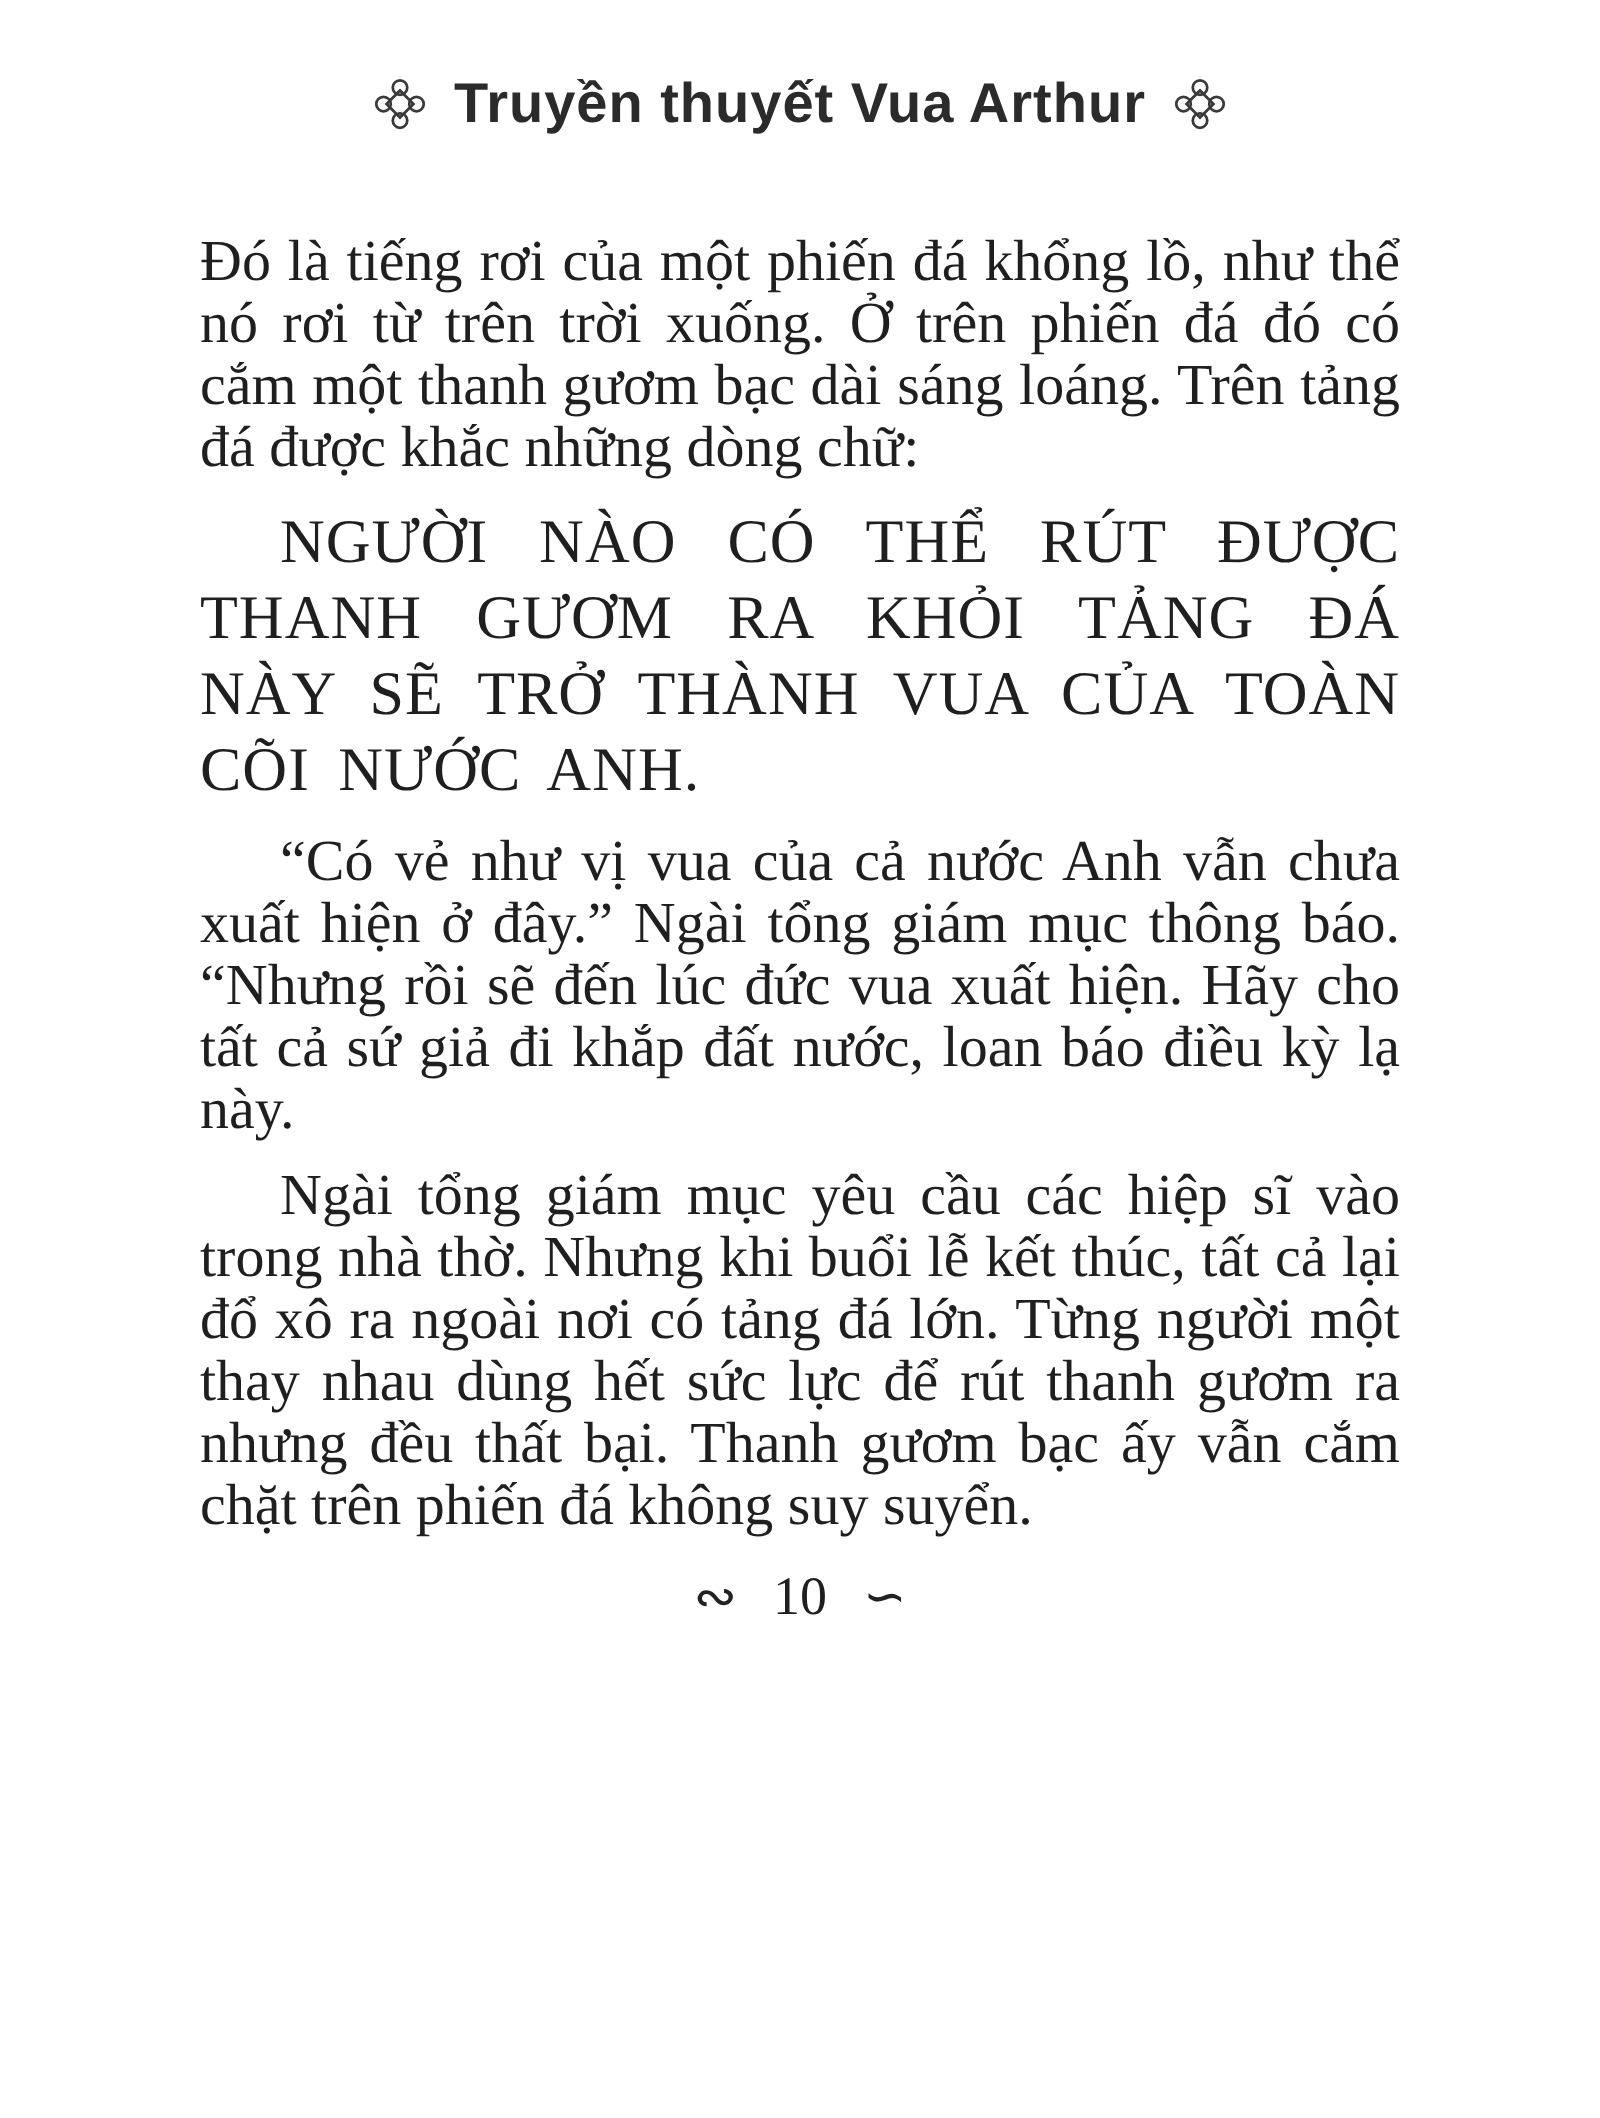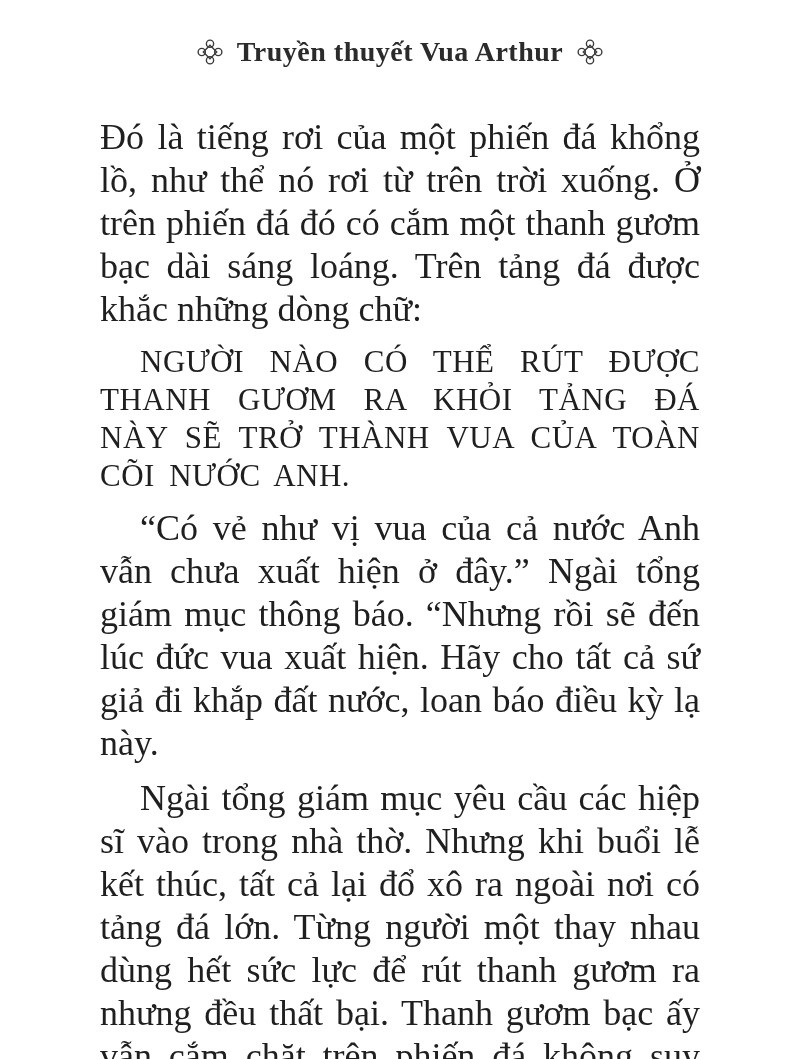--- a/index.html
+++ b/index.html
@@ -17,39 +17,39 @@
   }
   
   .running-header {
     padding-top: 36px;
     display: flex;
     justify-content: center;
     align-items: center;
     gap: 12px;
   }
   .running-header .title {
-    font-family: Liberation Serif, serif;
+    font-family: Liberation Sans, sans-serif;
     font-size: 28px;
     font-weight: 700;
     letter-spacing: 0.5px;
     color: #2b2b2b;
     white-space: nowrap;
   }
   .knot { width: 30px; height: 30px; display: inline-block; }
   .knot svg { width: 100%; height: 100%; }
   
   .text-block {
     width: 600px;
     margin: 48px auto 0 auto;
     text-align: justify;
     text-justify: inter-word;
   }
   .text-block p {
-    font-size: 36px;
-    line-height: 43px;
+    font-size: 29px;
+    line-height: 31px;
     margin: 0 0 12px 0;
     color: #1f1f1f;
   }
   .text-block p.no-indent { text-indent: 0; }
   .text-block p.indent   { text-indent: 40px; }
   .text-block p.caps {
     text-indent: 40px;
     font-size: 31px;
     line-height: 38px;
     letter-spacing: 0.5px;

